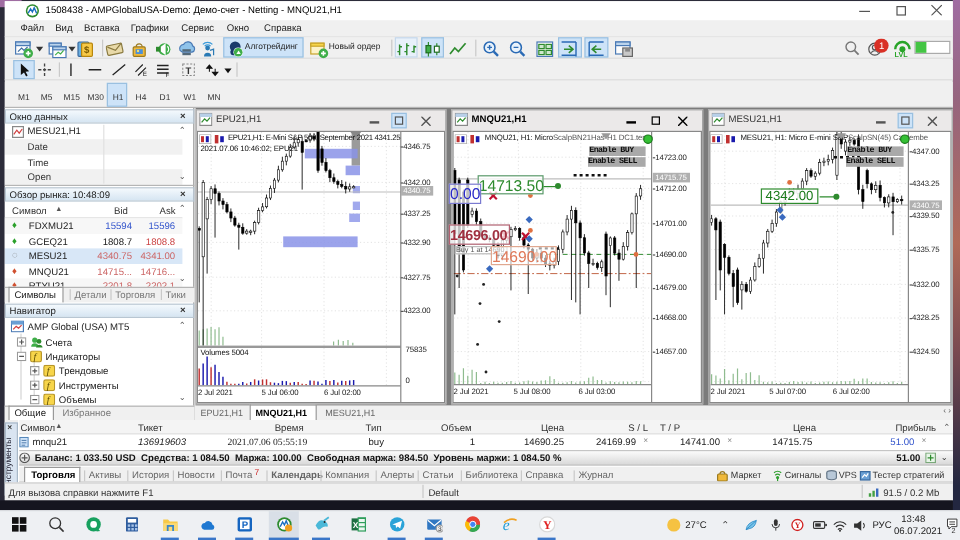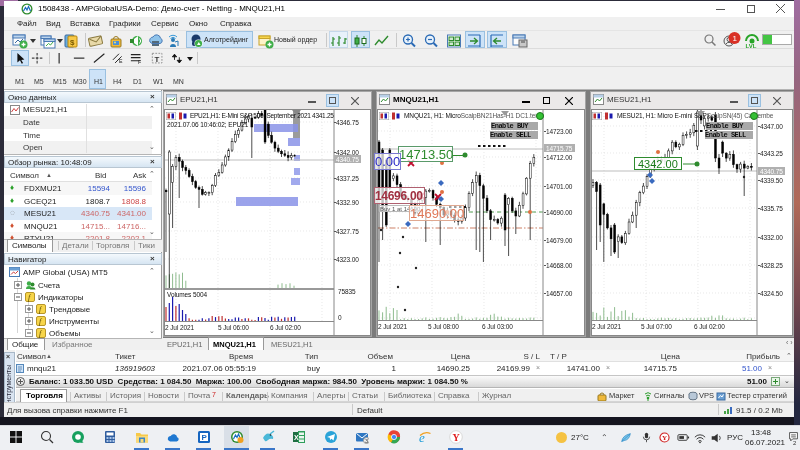--- a/index.html
+++ b/index.html
@@ -1004,21 +1004,21 @@
 <div class="abs t8" style="left:620px;top:352px;width:60px;text-align:right;color:#333;">Цена</div>
 <div class="abs t8" style="left:720px;top:352px;width:60px;text-align:right;color:#333;">Прибыль</div>
 <div class="abs" style="left:46px;top:353px;font-size:6px;color:#555;">▲</div>
 <div class="abs" style="left:786px;top:352px;font-size:7px;color:#555;">⌃</div>
 <svg class="abs" style="left:16px;top:364px" width="8" height="9">
     <rect x="0.5" y="0.5" width="7" height="8" fill="#cfe3f8" stroke="#5588bb"></rect>
     <path d="M2 3 h4 M2 5 h4 M2 7 h3" stroke="#3a6a9f" stroke-width="0.7"></path>
   </svg>
 <div class="abs t8" style="left:27px;top:364px;color:#222;">mnqu21</div>
 <div class="abs t8" style="left:115px;top:364px;color:#222;font-style:italic;">136919603</div>
-<div class="abs t8" style="left:166px;top:364px;width:90px;text-align:right;color:#222;">2021.07.06 05:55:19</div>
+<div class="abs t8" style="left:166px;top:364px;width:90px;text-align:right;color:#222;font-family:Liberation Serif, serif;">2021.07.06 05:55:19</div>
 <div class="abs t8" style="left:230px;top:364px;width:90px;text-align:right;color:#222;">buy</div>
 <div class="abs t8" style="left:306px;top:364px;width:90px;text-align:right;color:#222;">1</div>
 <div class="abs t8" style="left:380px;top:364px;width:90px;text-align:right;color:#222;">14690.25</div>
 <div class="abs t8" style="left:440px;top:364px;width:90px;text-align:right;color:#222;">24169.99</div>
 <div class="abs t8" style="left:510px;top:364px;width:90px;text-align:right;color:#222;">14741.00</div>
 <div class="abs t8" style="left:587px;top:364px;width:90px;text-align:right;color:#222;">14715.75</div>
 <div class="abs t8" style="left:672px;top:364px;width:90px;text-align:right;color:#3355cc;">51.00</div>
 <div class="abs" style="left:536px;top:364px;font-size:7px;color:#888;">×</div>
 <div class="abs" style="left:606px;top:364px;font-size:7px;color:#888;">×</div>
 <div class="abs" style="left:768px;top:364px;font-size:7px;color:#888;">×</div>

